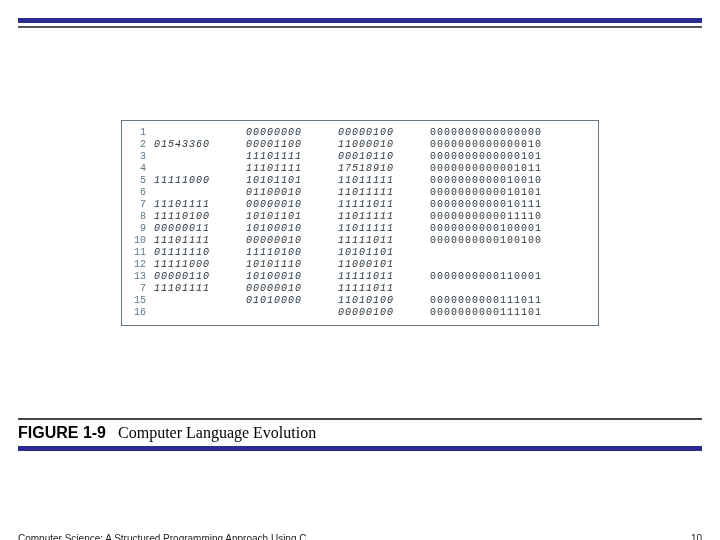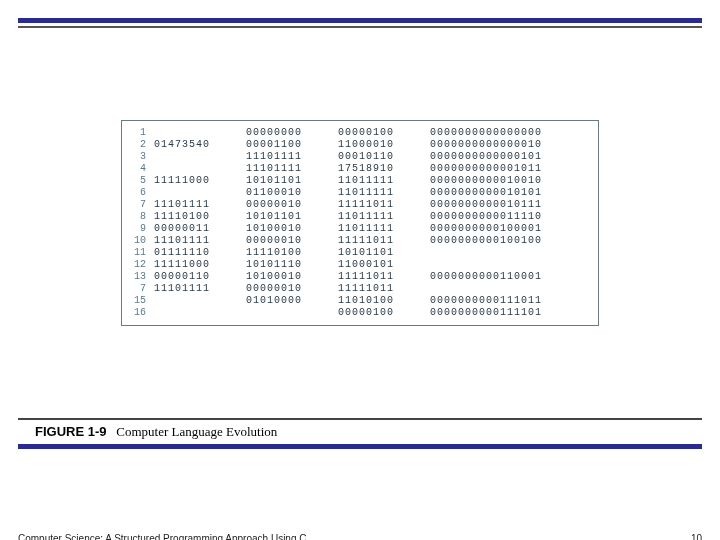--- a/index.html
+++ b/index.html
@@ -13,24 +13,24 @@
     padding: 6px 18px 6px 10px;
     background: #fff;
     font-family: "Courier New", monospace;
     font-size: 10px;
     line-height: 12px;
     letter-spacing: 1px;
     color: #2b3a44;
   }
   .code-row { display: flex; }
   .ln { width: 22px; text-align: right; color: #5a7a88; padding-right: 8px; letter-spacing: 0; }
-  .c1, .c2, .c3 { width: 92px; text-align: left; }
+  .c1, .c2, .c3 { width: 92px; text-align: left; font-style: italic; }
   .c4 { width: 150px; text-align: left; }
   .caption-line { height: 2px; background: #444; margin-bottom: 4px; }
-  .caption { font-size: 13px; margin: 4px 0 4px 17px; }
+  .caption { font-size: 16px; margin: 4px 0 4px 0; }
   .caption .figno { font-weight: bold; font-family: Arial, sans-serif; }
   .caption .figtitle { font-family: 'Times New Roman', serif; }
   .caption-rule-thick { height: 5px; background: #2a2b8f; margin-top: 4px; }
   .footer {
     position: absolute; left: 18px; right: 18px; bottom: 14px;
     display: flex; justify-content: space-between;
     font-family: Arial, sans-serif; font-size: 10px; color: #222;
   }
 </style>
 </head>
@@ -44,21 +44,21 @@
     <div class="code-box" id="code-box">
         <div class="code-row">
           <span class="ln">1</span>
           <span class="c1"></span>
           <span class="c2">00000000</span>
           <span class="c3">00000100</span>
           <span class="c4">0000000000000000</span>
         </div>
         <div class="code-row">
           <span class="ln">2</span>
-          <span class="c1">01473540</span>
+          <span class="c1">01543360</span>
           <span class="c2">00001100</span>
           <span class="c3">11000010</span>
           <span class="c4">0000000000000010</span>
         </div>
         <div class="code-row">
           <span class="ln">3</span>
           <span class="c1"></span>
           <span class="c2">11101111</span>
           <span class="c3">00010110</span>
           <span class="c4">0000000000000101</span>

